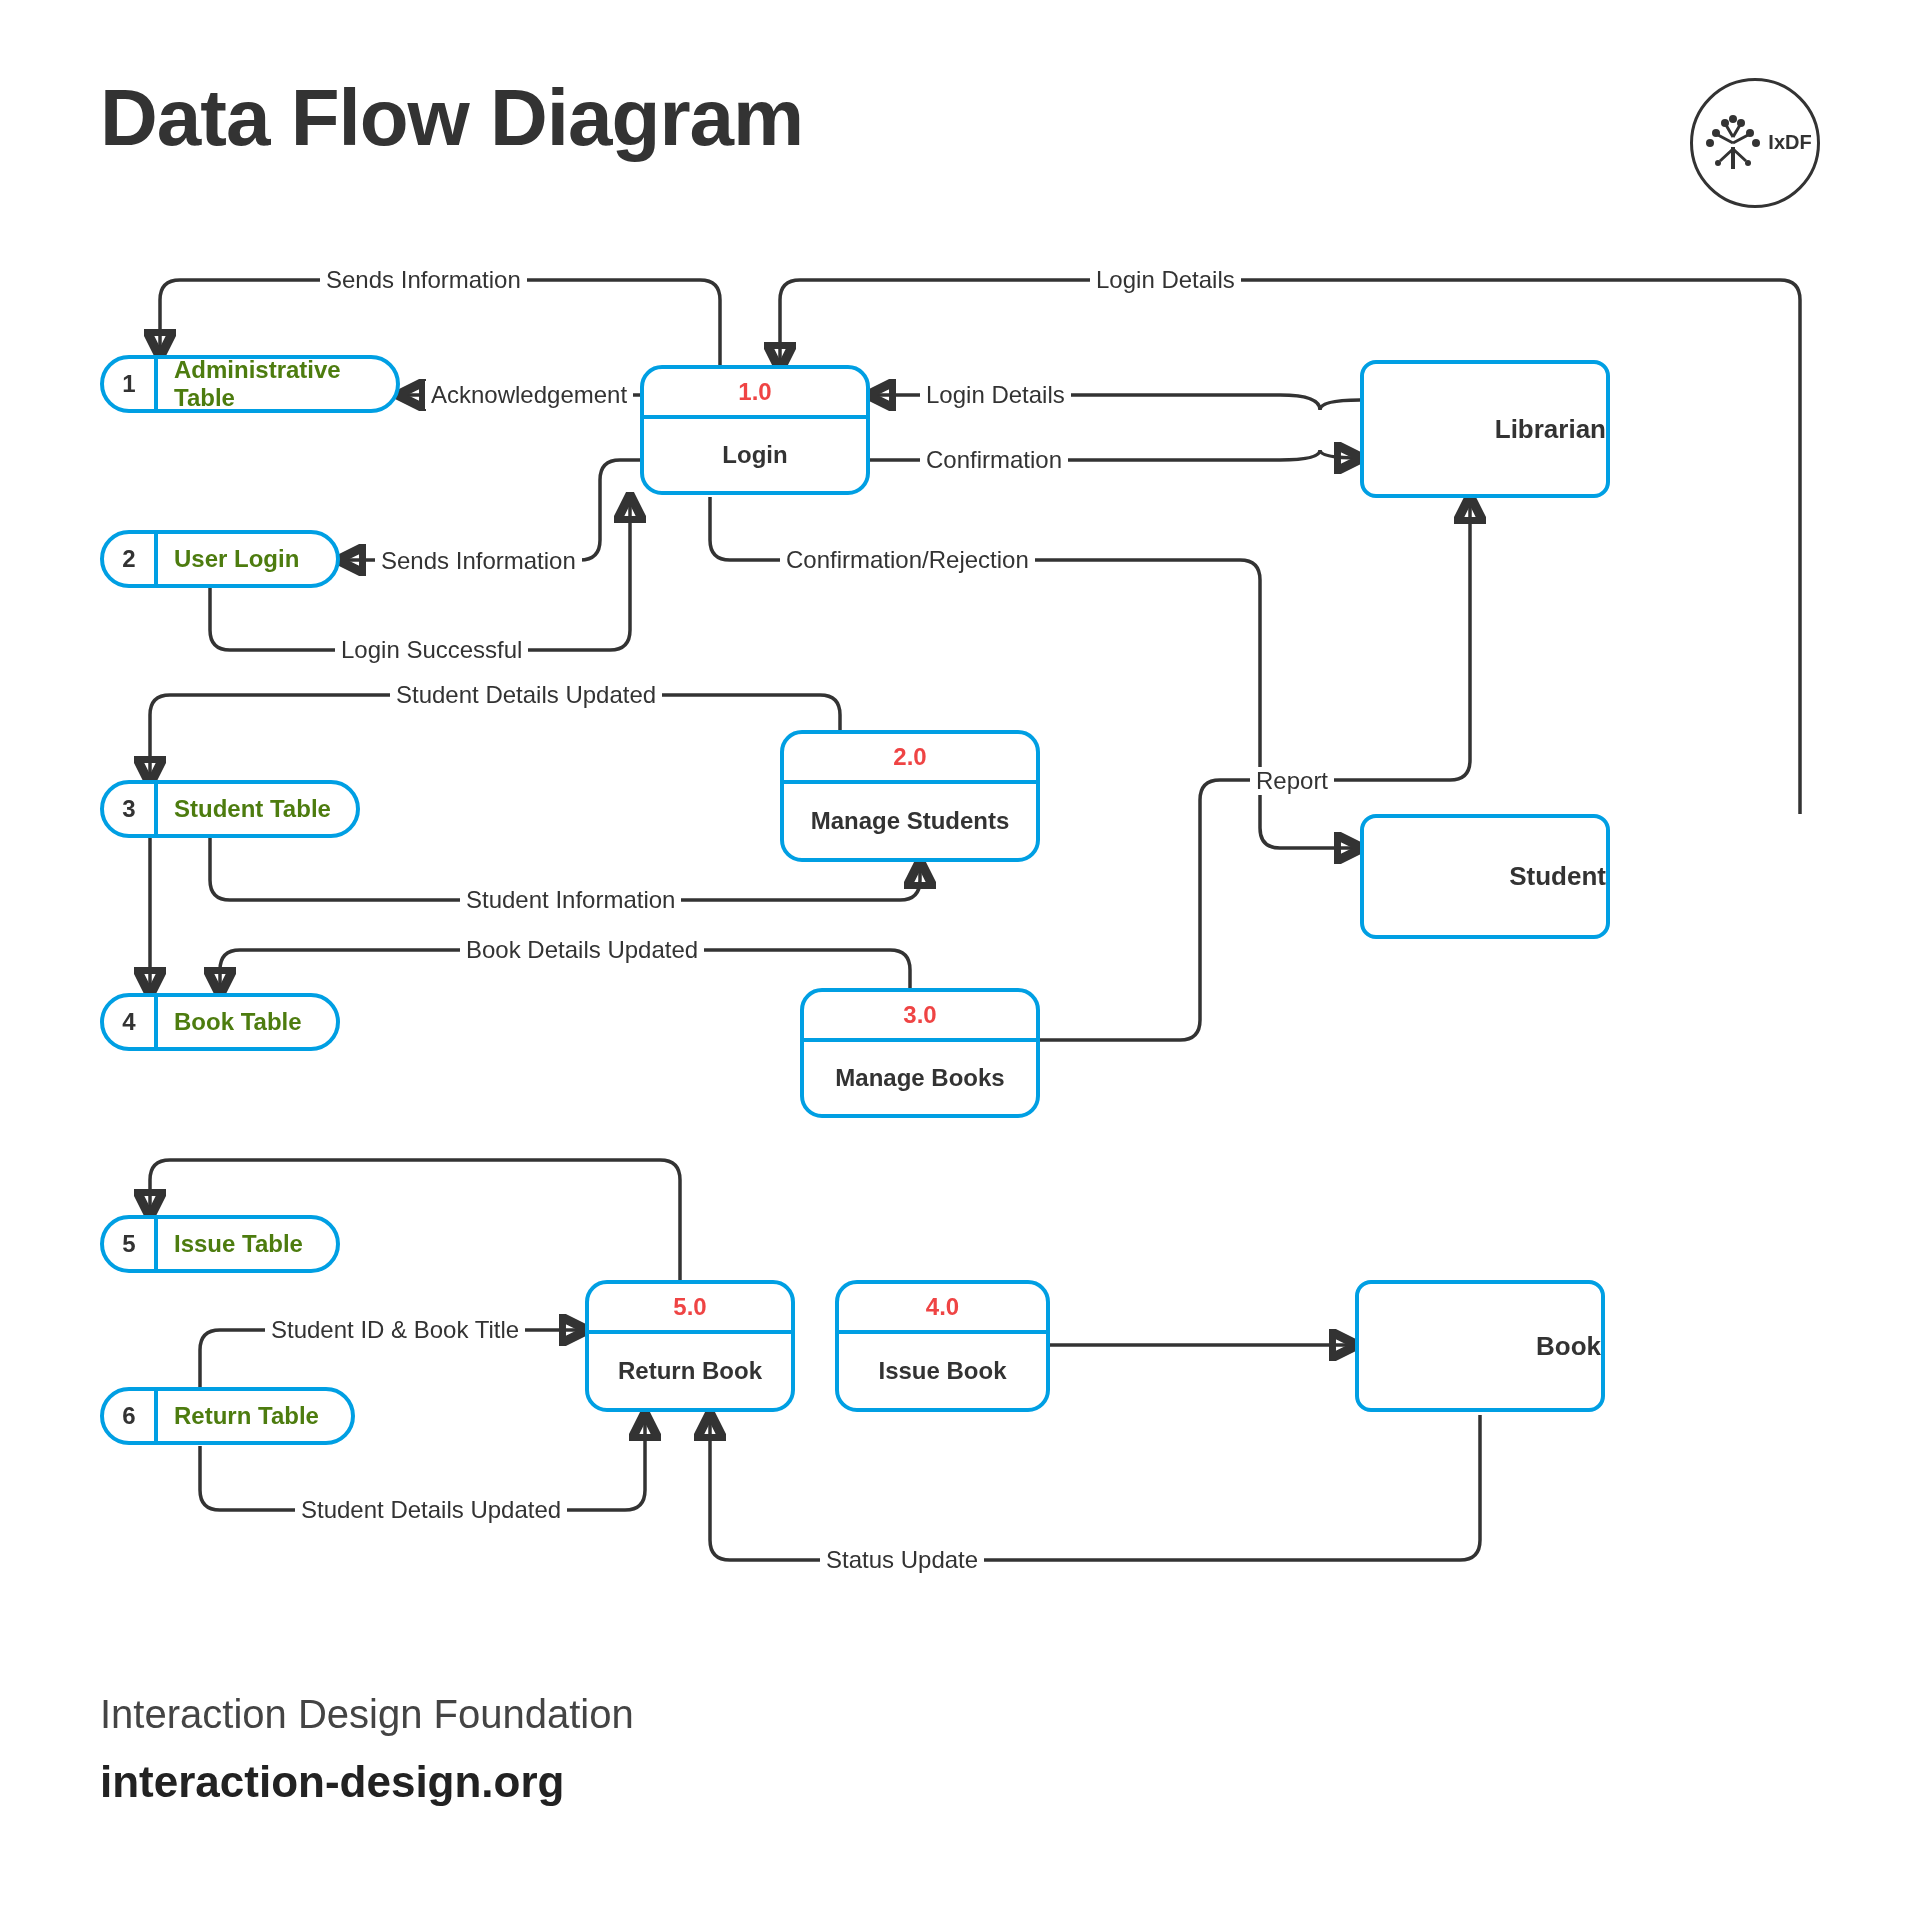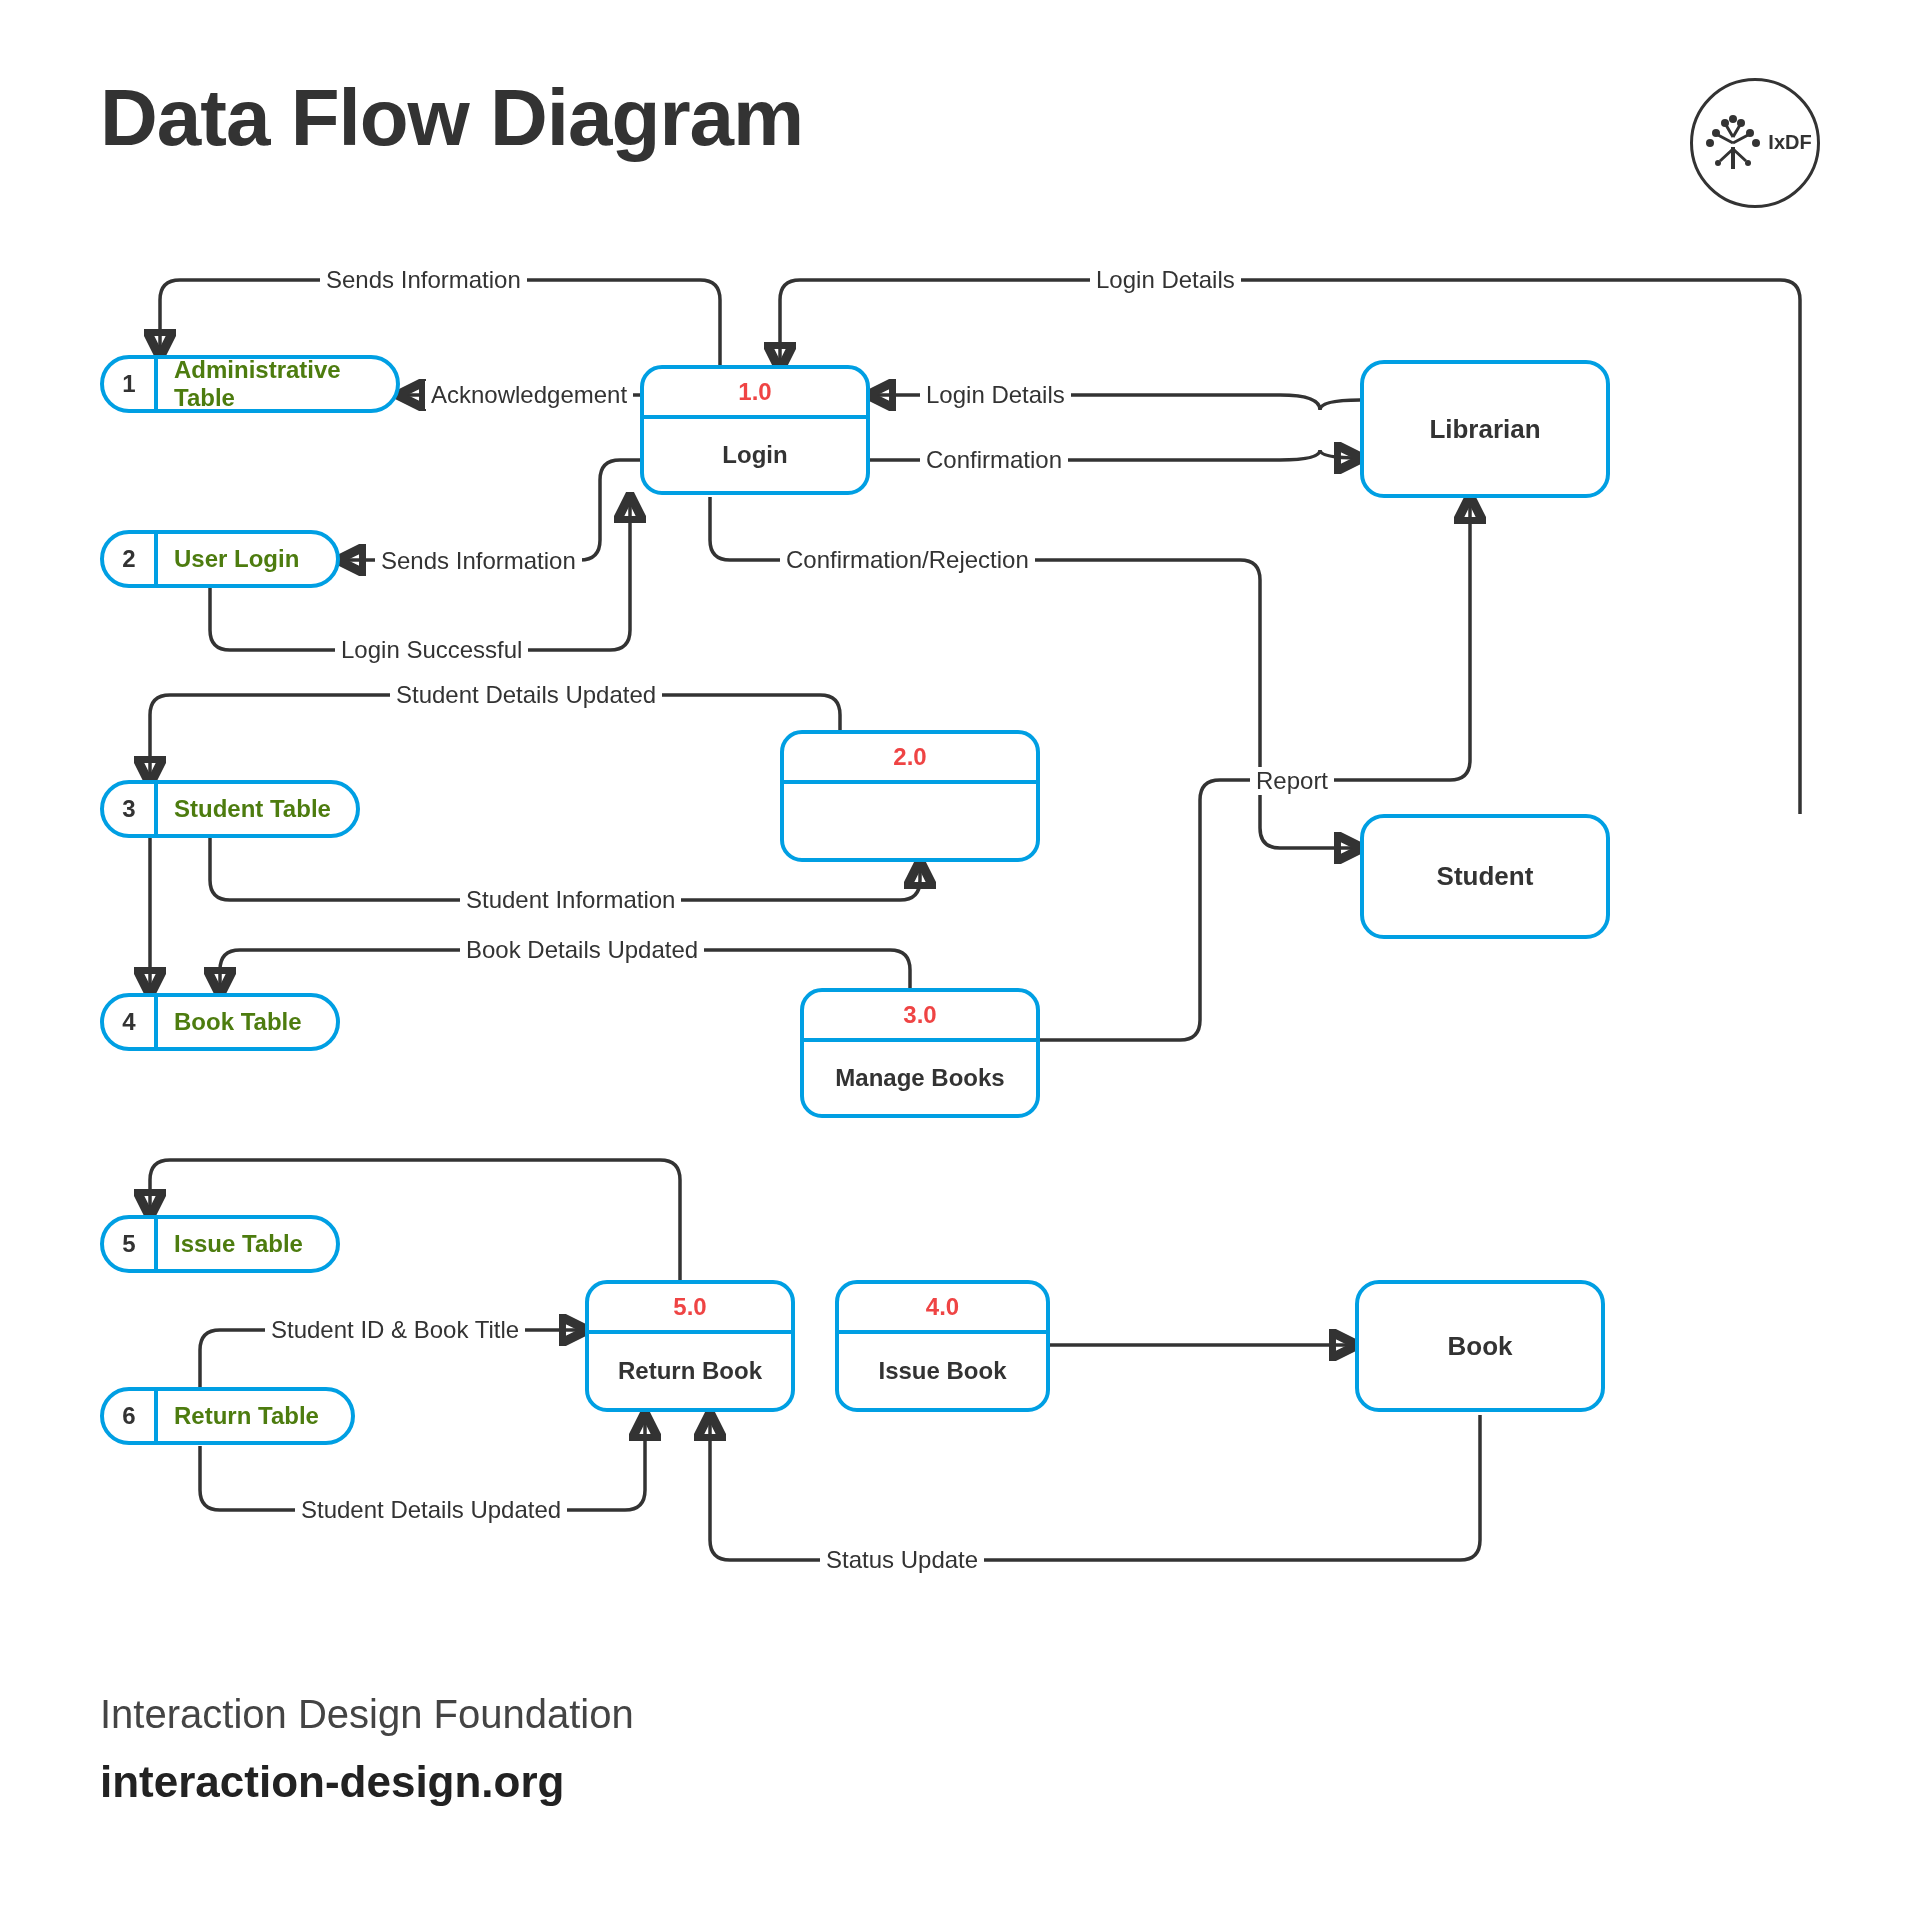--- a/index.html
+++ b/index.html
@@ -14,21 +14,21 @@
   .ds{position:absolute;height:58px;border:4px solid #009fe3;border-radius:29px;background:#fff;display:flex;align-items:stretch;box-sizing:border-box}
   .ds .num{width:50px;display:flex;align-items:center;justify-content:center;font-weight:700;font-size:24px;color:#333;border-right:4px solid #009fe3}
   .ds .lbl{flex:1;display:flex;align-items:center;padding-left:16px;font-weight:700;font-size:24px;color:#4d7c0f}
 
   
   .proc{position:absolute;border:4px solid #009fe3;border-radius:22px;background:#fff;box-sizing:border-box;display:flex;flex-direction:column;overflow:hidden}
   .proc .pid{height:46px;display:flex;align-items:center;justify-content:center;font-weight:700;font-size:24px;color:#ef4444;border-bottom:4px solid #009fe3}
   .proc .pname{flex:1;display:flex;align-items:center;justify-content:center;font-weight:700;font-size:24px;color:#333;padding:6px 8px;text-align:center}
 
   
-  .ent{position:absolute;border:4px solid #009fe3;border-radius:24px;background:#fff;box-sizing:border-box;display:flex;align-items:center;justify-content:center;font-weight:700;font-size:26px;color:#333}
+  .ent{position:absolute;border:4px solid #009fe3;border-radius:16px;background:#fff;box-sizing:border-box;display:flex;align-items:center;justify-content:flex-end;font-weight:700;font-size:26px;color:#333}
 
   
   .flow{position:absolute;font-size:24px;color:#333;background:#fff;padding:0 6px;white-space:nowrap}
 
   svg.arrows{position:absolute;left:0;top:0;width:1760px;height:1380px;pointer-events:none}
   svg.arrows path{fill:none;stroke:#333;stroke-width:3.5}
 
   .footer{position:absolute;left:100px;bottom:100px}
   .footer .f1{font-size:40px;color:#444;font-weight:400}
   .footer .f2{font-size:44px;color:#222;font-weight:800;margin-top:20px}
@@ -128,20 +128,21 @@
       <div class="num">6</div>
       <div class="lbl">Return Table</div>
     </div>
 
     <div class="proc" style="left:560px;top:105px;width:230px;height:130px">
       <div class="pid">1.0</div>
       <div class="pname">Login</div>
     </div>
     <div class="proc" style="left:700px;top:470px;width:260px;height:132px">
       <div class="pid">2.0</div>
+      <div class="pname">Manage Students</div>
     </div>
     <div class="proc" style="left:720px;top:728px;width:240px;height:130px">
       <div class="pid">3.0</div>
       <div class="pname">Manage Books</div>
     </div>
     <div class="proc" style="left:755px;top:1020px;width:215px;height:132px">
       <div class="pid">4.0</div>
       <div class="pname">Issue Book</div>
     </div>
     <div class="proc" style="left:505px;top:1020px;width:210px;height:132px">

